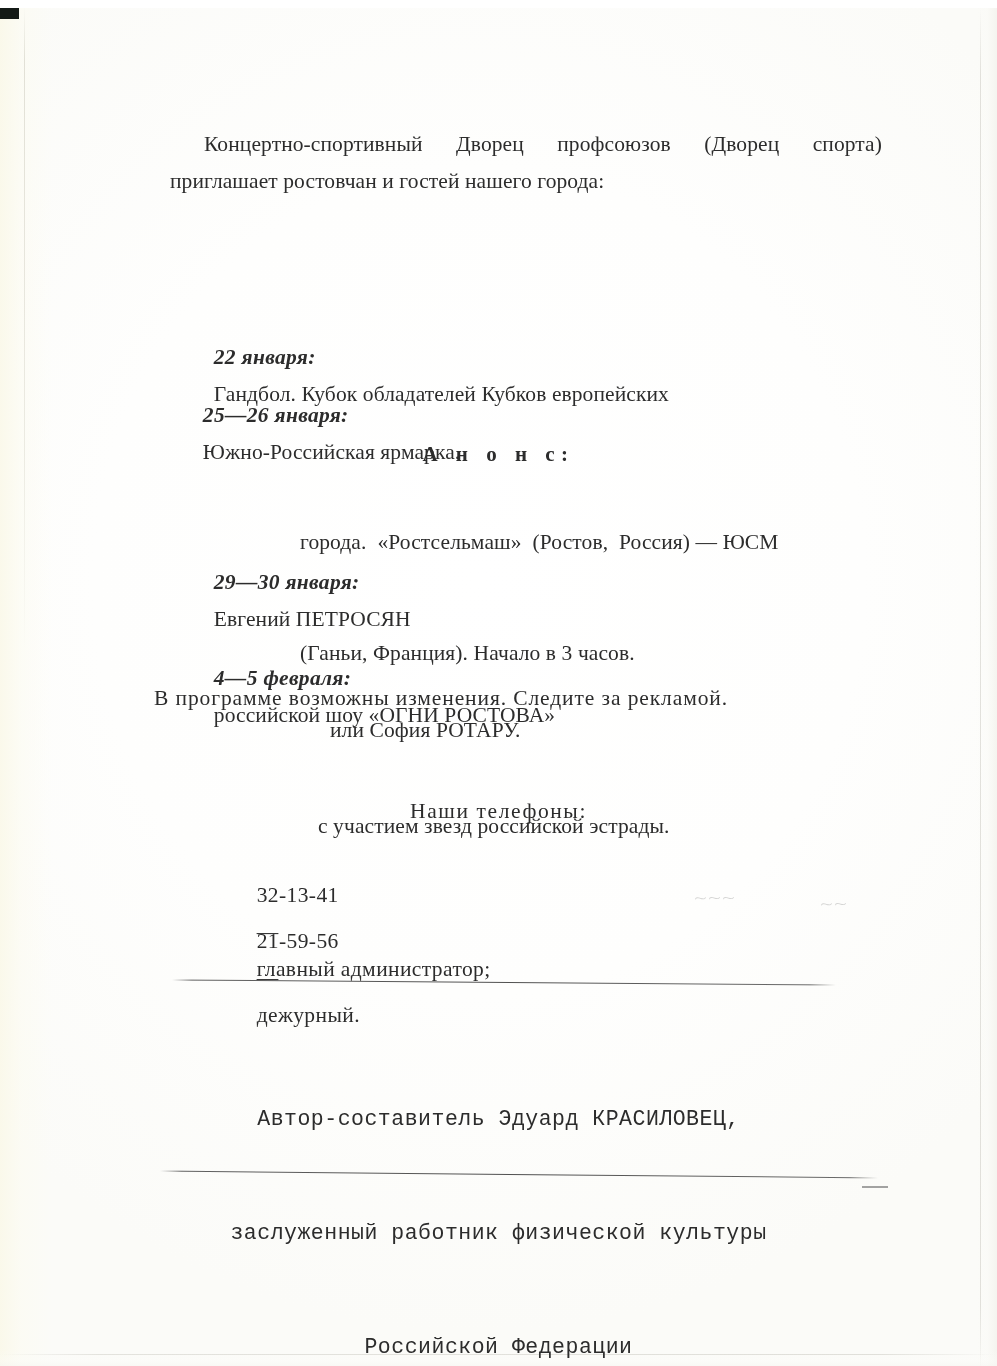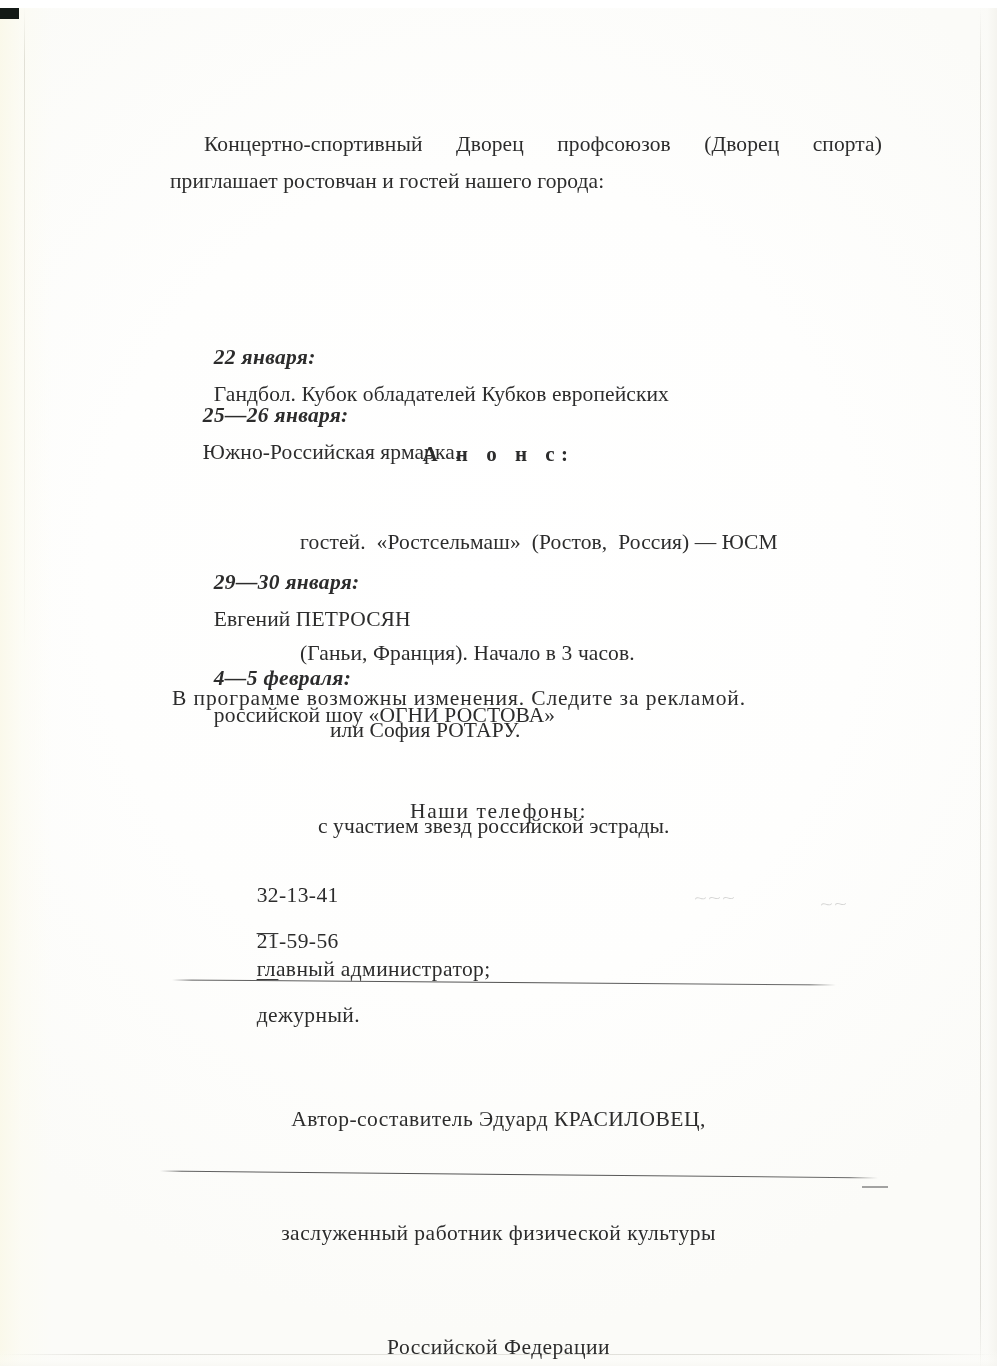--- a/index.html
+++ b/index.html
@@ -181,21 +181,21 @@
     font-size: 21px;
   }
   .phones-title {
     top: 785px;
     letter-spacing: 1.6px;
     font-size: 21.5px;
   }
 
   
   .notice {
-    left: 172px;
+    left: 154px;
     top: 672px;
     width: 716px;
     letter-spacing: 0.9px;
   }
 
   
   .phone-line {
     left: 222px;
     width: 600px;
     letter-spacing: 0.4px;
@@ -205,21 +205,21 @@
 
   
   .credits {
     left: 0;
     top: 1016px;
     width: 997px;
     text-align: center;
     line-height: 38px;
     letter-spacing: 0.5px;
   }
-  .credits .ln { display: block; }
+  .credits .ln { display: block; font-family: Liberation Mono, monospace; }
 
   
   .imprint {
     left: 0;
     top: 1184px;
     width: 997px;
     text-align: center;
     font-size: 18.5px;
     letter-spacing: 0.6px;
     color: #3a3a3a;
@@ -281,21 +281,21 @@
 
   <div class="content">
 
     <div class="tblock intro">Концертно-спортивный Дворец профсоюзов (Дворец спорта) приглашает ростовчан и гостей нашего города:</div>
 
     <div class="tblock entry entry-22">
       <span class="line1">
         <span class="date">22 января:</span>
         <span>Гандбол. Кубок обладателей Кубков европейских</span>
       </span>
-      <span class="cont">гостей.  «Ростсельмаш»  (Ростов,  Россия) — ЮСМ</span>
+      <span class="cont">города.  «Ростсельмаш»  (Ростов,  Россия) — ЮСМ</span>
       <span class="cont">(Ганьи, Франция). Начало в 3 часов.</span>
     </div>
 
     <div class="tblock entry entry-2526">
       <span class="date">25—26 января:</span>
       <span>Южно-Российская ярмарка.</span>
     </div>
 
     <div class="tblock heading-center anons">А н о н с:</div>
 

